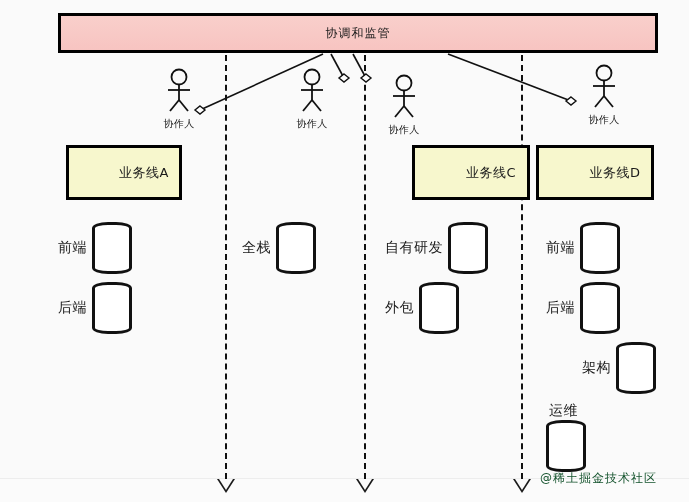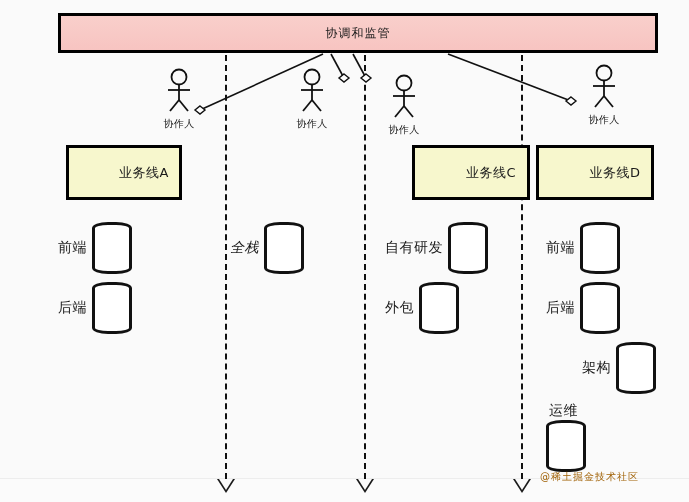--- a/index.html
+++ b/index.html
@@ -106,22 +106,22 @@
   }
   .actor .actor-label {
     font-size: 10px;
     color: #1a1a1a;
     margin-top: 1px;
     white-space: nowrap;
     letter-spacing: .3px;
   }
   .watermark {
     position: absolute;
-    font-size: 10px;
-    color: #a16207;
+    font-size: 12px;
+    color: #14532d;
     white-space: nowrap;
     letter-spacing: 1px;
   }
   svg.overlay {
     position: absolute;
     left: 0; top: 0;
     width: 689px; height: 502px;
     pointer-events: none;
   }
 </style>
@@ -208,21 +208,21 @@
   </div>
   <div class="role-row" style="left:58px;top:222px;">
     <span class="role-label">前端</span>
     <span class="barrel"></span>
   </div>
   <div class="role-row" style="left:58px;top:282px;">
     <span class="role-label">后端</span>
     <span class="barrel"></span>
   </div>
 
-  <div class="role-row" style="left:230px;top:222px;font-style:italic;">
+  <div class="role-row" style="left:242px;top:222px;">
     <span class="role-label">全栈</span>
     <span class="barrel"></span>
   </div>
 
   <div class="line-box" style="left:412px;top:145px;width:118px;">
     <span class="label">业务线C</span>
   </div>
   <div class="role-row" style="left:385px;top:282px;">
     <span class="role-label">外包</span>
     <span class="barrel"></span>

